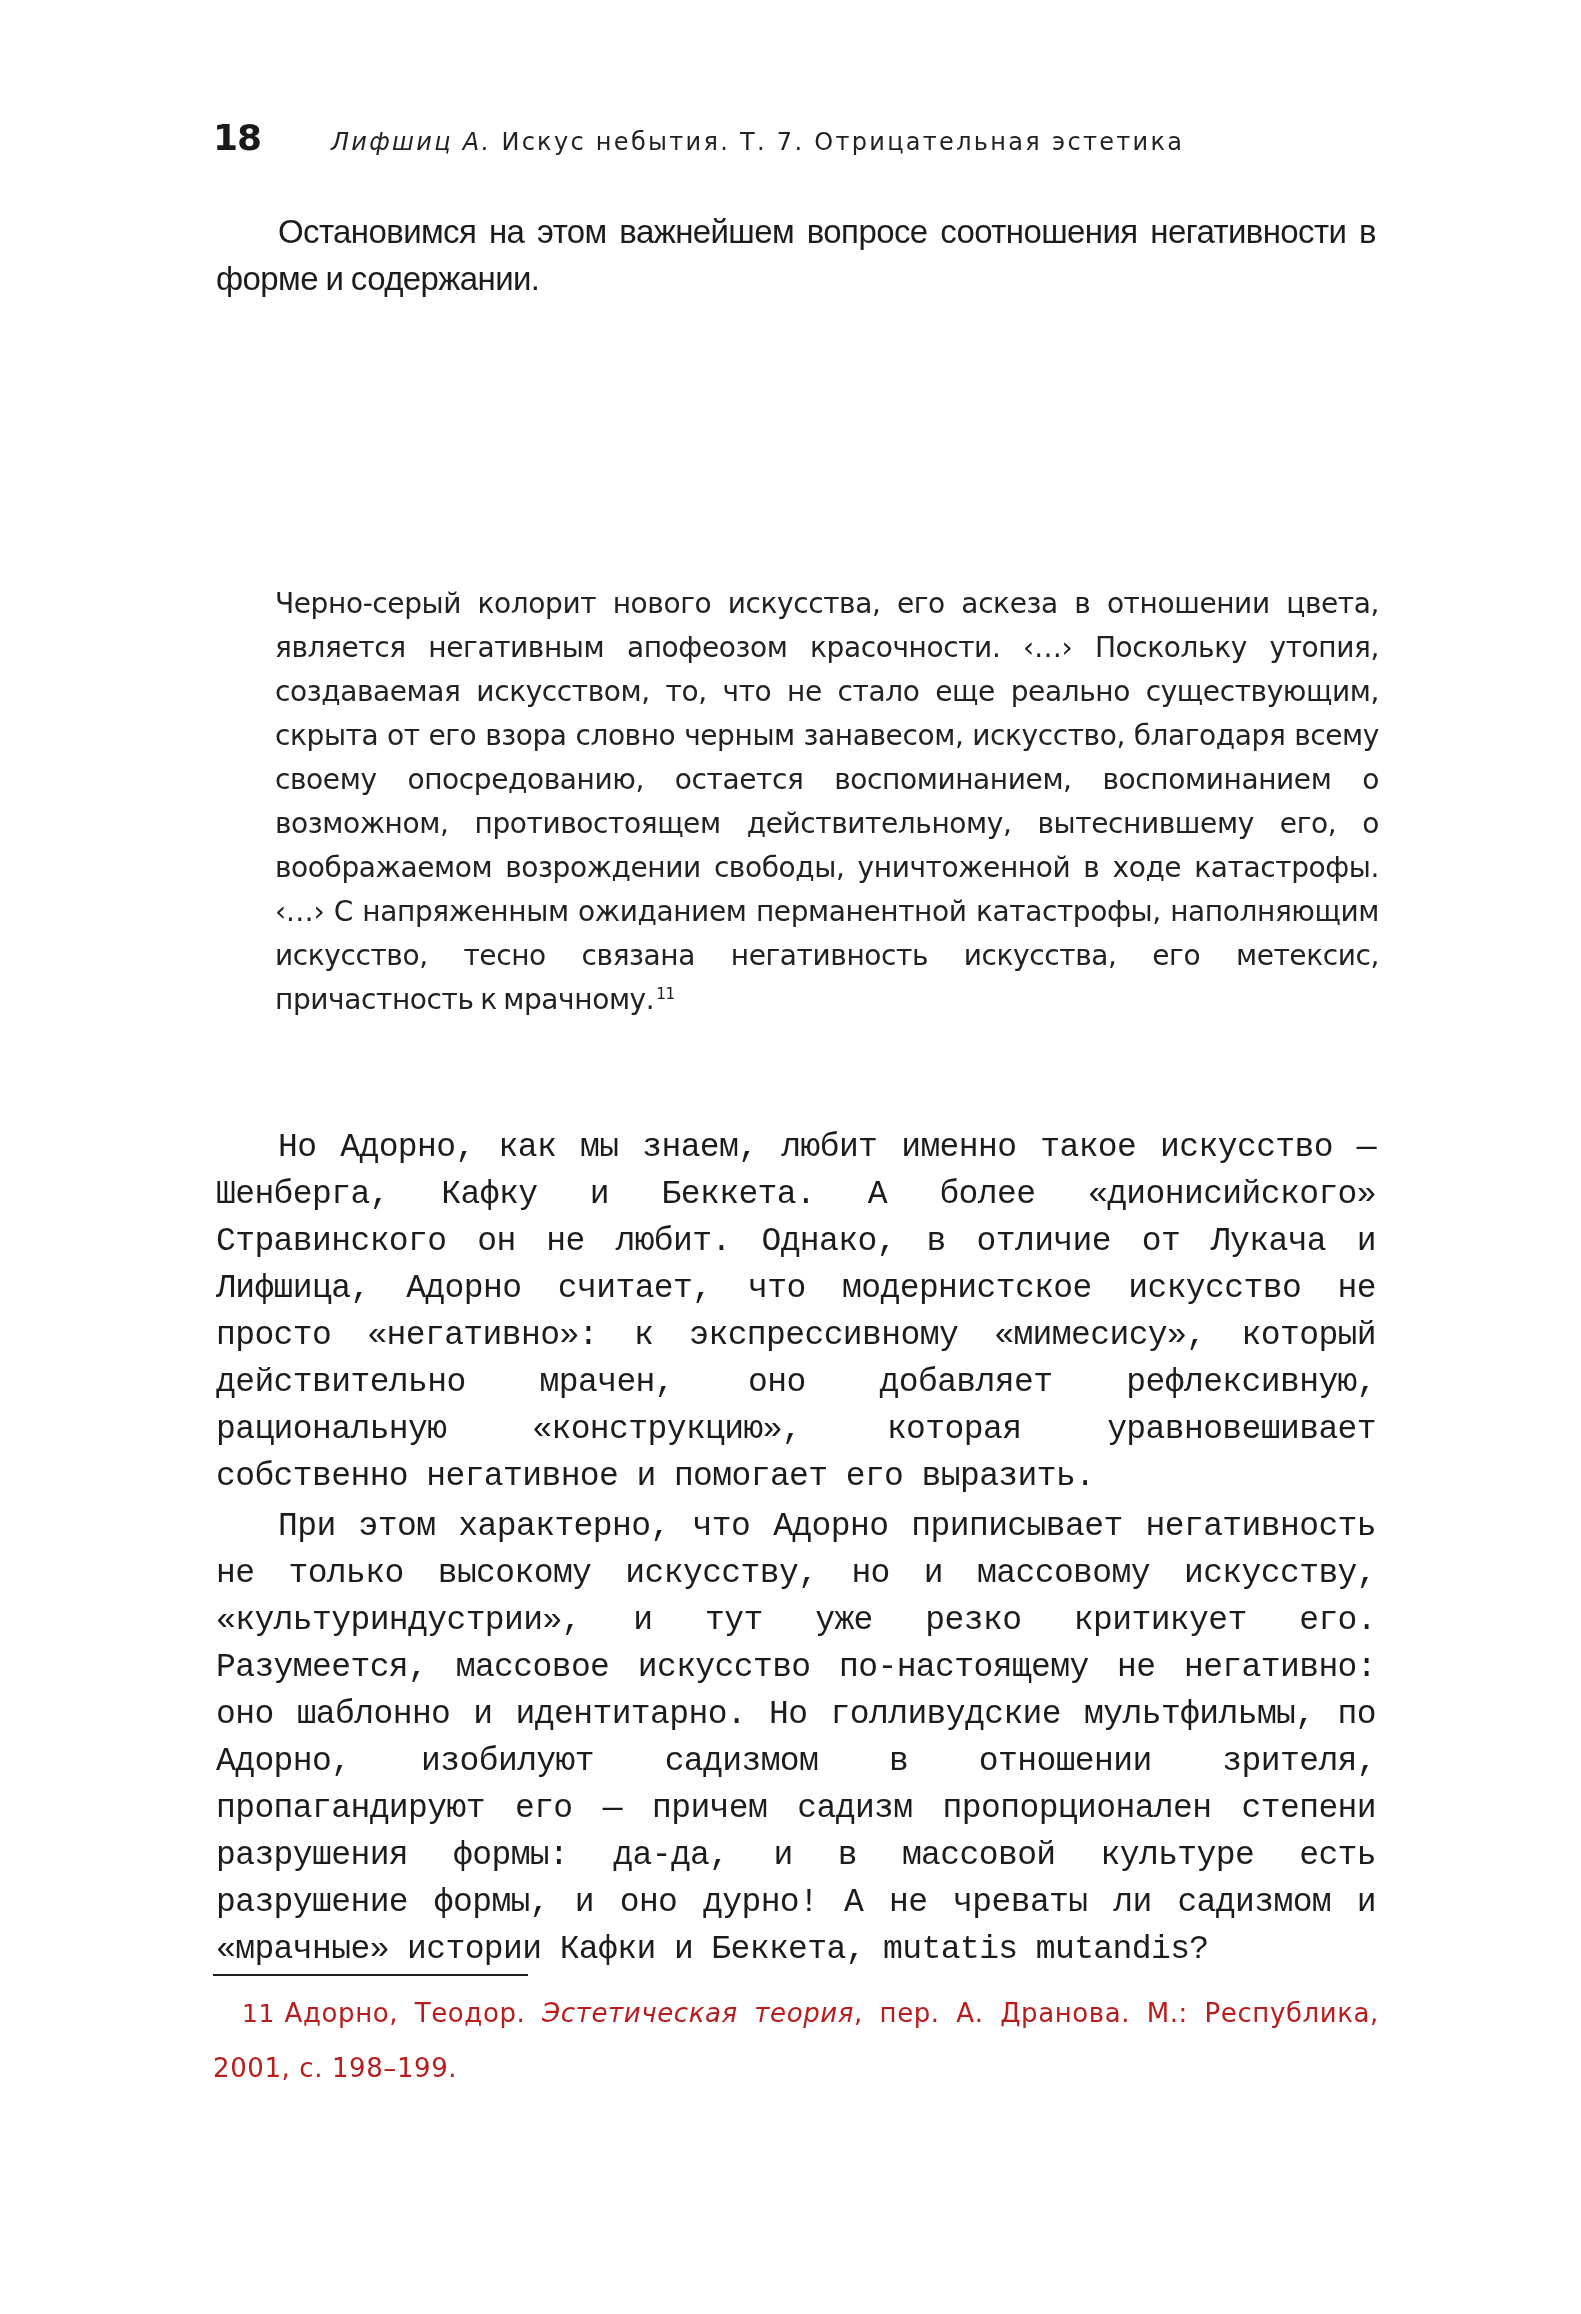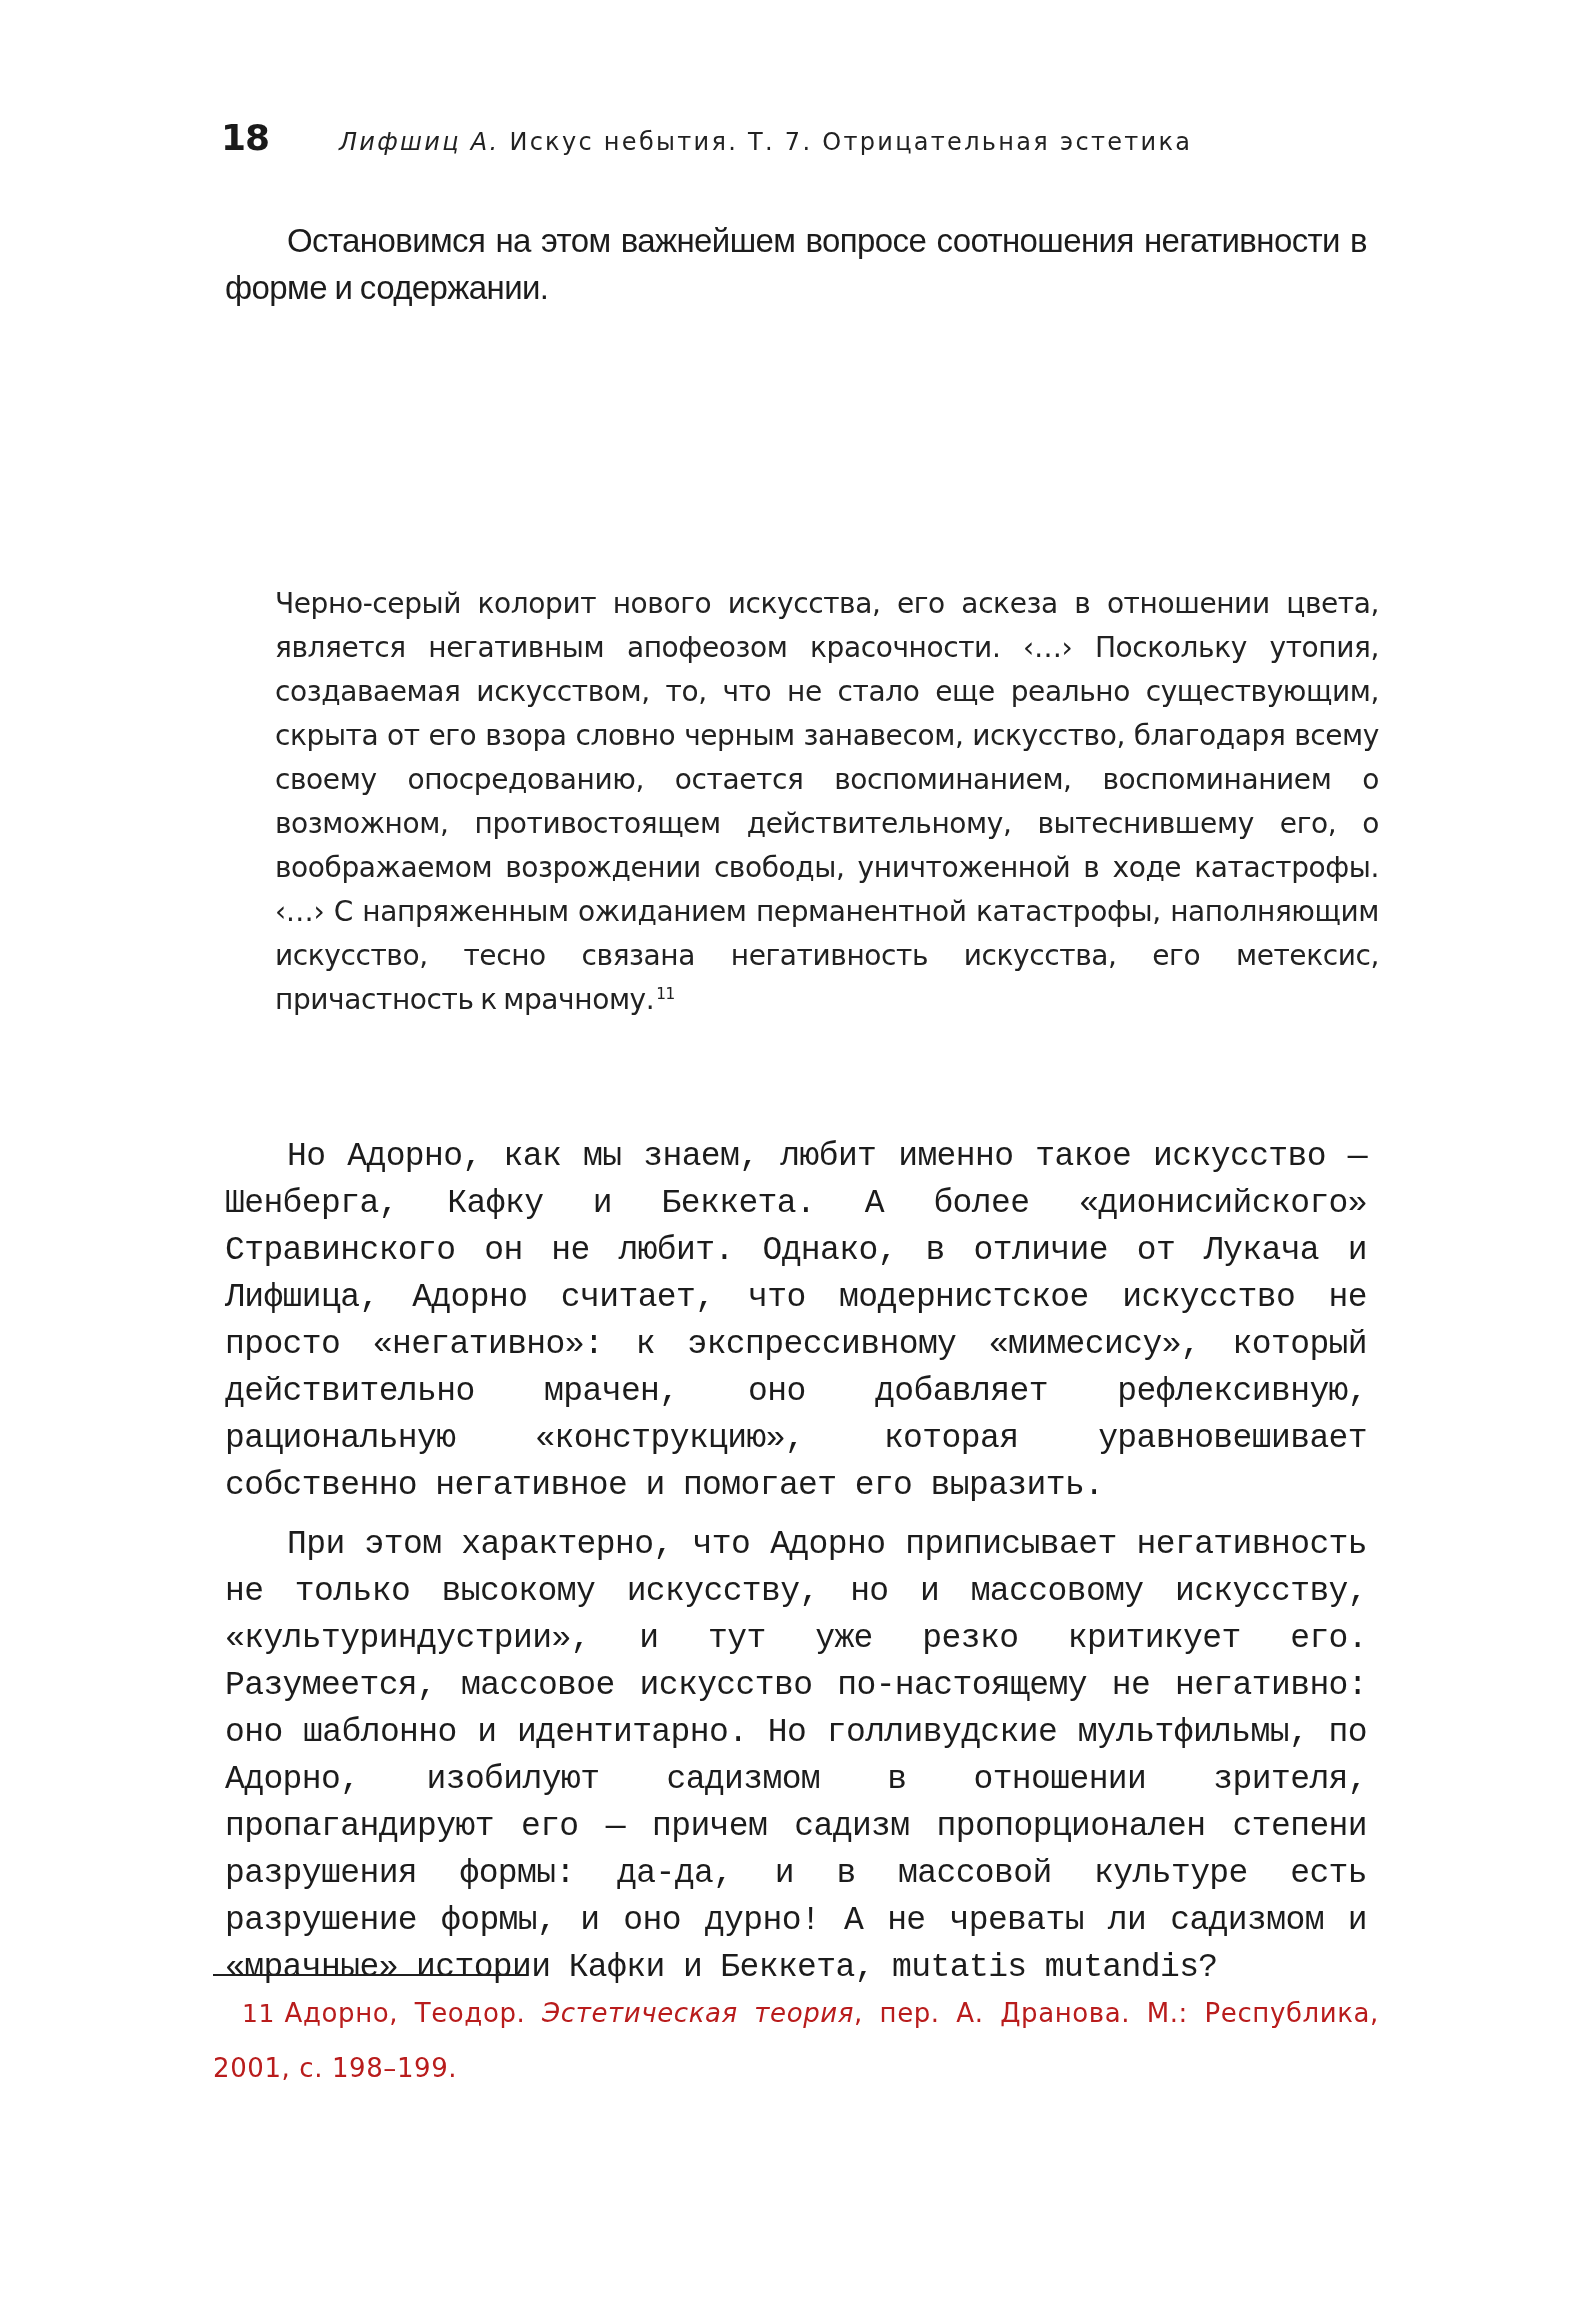--- a/index.html
+++ b/index.html
@@ -13,21 +13,21 @@
     }
     .page {
       position: absolute;
       left: 213px;
       top: 0;
       width: 1166px;
     }
     .running-head {
       position: absolute;
       top: 117px;
-      left: 8px;
+      left: 0;
       width: 1166px;
       height: 48px;
       display: flex;
       align-items: baseline;
     }
     .folio {
       font-family: "DejaVu Sans", sans-serif;
       font-weight: bold;
       font-size: 36px;
       letter-spacing: -1px;
@@ -46,21 +46,21 @@
       position: absolute;
       left: 0;
       width: 1166px;
       font-family: "Liberation Sans", sans-serif;
       font-size: 33px;
       line-height: 47px;
       text-align: justify;
       transform-origin: left top;
     }
     .body-block p {
-      margin: 12px;
+      margin: 3px;
       text-indent: 62px;
       text-align: justify;
       text-align-last: left;
       letter-spacing: -0.6px;
       word-spacing: -1px;
     }
     .b1 { top: 205px; }
     .b2 { top: 1121px; font-family: Liberation Mono, monospace; }
 
     .quote {

